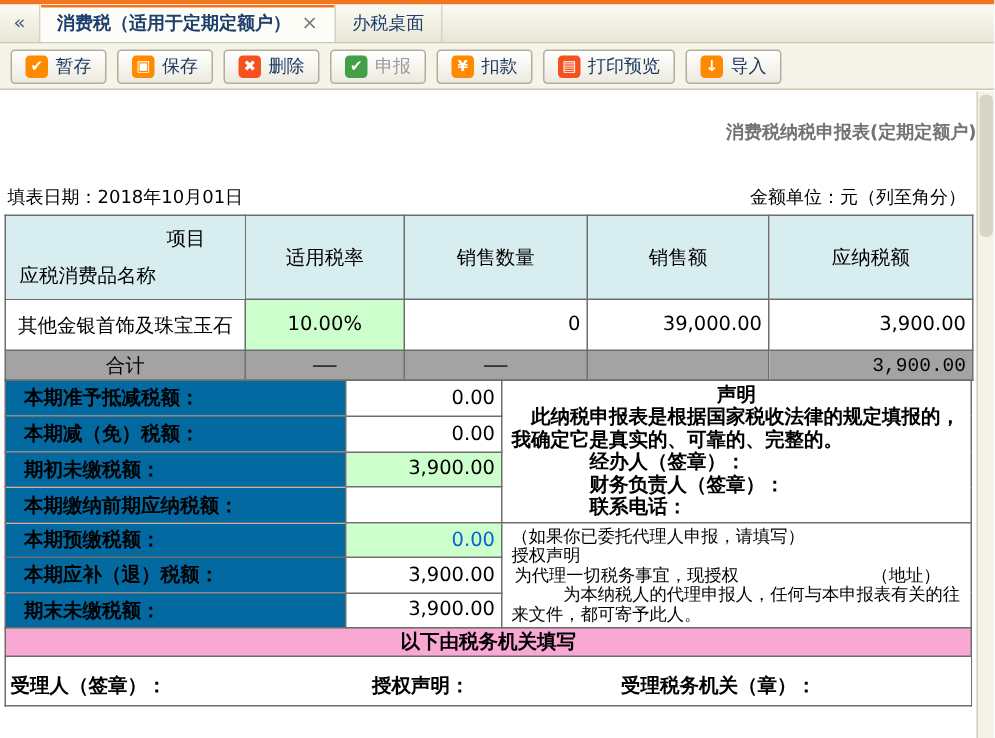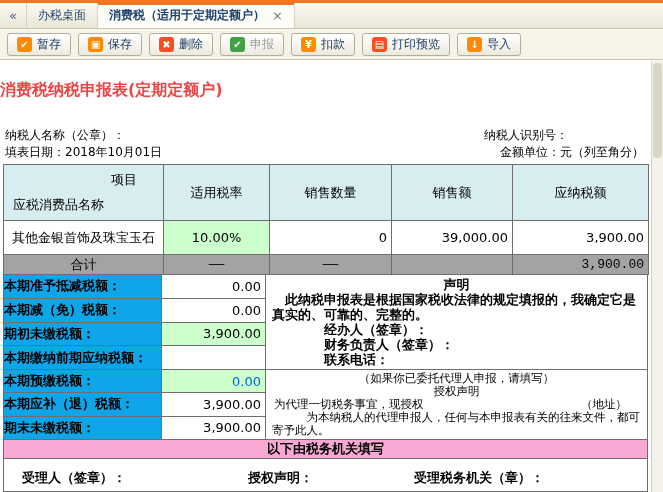--- a/index.html
+++ b/index.html
@@ -45,21 +45,21 @@
   
   .vscroll {
     position:absolute; top:61px; right:0; bottom:0; width:12px;
     background:#f4f2e9; border-left:1px solid #d3d0c0;
   }
   .vthumb { position:absolute; top:2px; left:1px; width:9px; height:95px;
     background:#d9d6c5; border-radius:4px; }
   
   .content { position:relative; width:651px; padding-top:12px; }
   .page-title {
-    margin-top:8px; text-align:left; font-size:16px; font-weight:bold; color:#ef4444;
+    margin-top:8px; text-align:right; font-size:12px; font-weight:bold; color:#737373;
   }
   .meta { margin-top:26px; padding:0 5px; }
   .meta-line { height:17px; display:flex; align-items:center; }
   .meta-line .spacer { flex:1; }
   .meta-right-id { margin-right:78px; }
   .meta-right-unit { margin-right:2px; }
   
   table { border-collapse:collapse; table-layout:fixed; }
   td { border:1px solid #6e6e6e; font-size:13px; overflow:hidden; }
   .main-table { width:645px; margin:3px 0 0 3px; }
@@ -72,56 +72,56 @@
   }
   .diag .corner-top { position:absolute; top:6px; right:26px; }
   .diag .corner-bottom { position:absolute; bottom:6px; left:9px; }
   .main-table .body-row td { height:34px; background:#fff; }
   .cell-center { text-align:center; }
   .cell-num { text-align:right; padding-right:4px; }
   .cell-rate { background:#ccffcc !important; text-align:center; }
   .main-table .total-row td { height:20px; background:#a3a3a3;font-family:Liberation Mono, monospace; }
   .lower { width:645px; margin:-1px 0 0 3px; }
   .lower td { height:23px; }
-  .lower .lbl { background:#0ea5e9; font-weight:bold; padding-left:0; width:158px; }
+  .lower .lbl { background:#0369a1; font-weight:bold; padding-left:12px; width:227px; }
   .lower .val { width:104px; text-align:right; padding-right:4px; background:#fff; }
   .val-green { background:#ccffcc !important; }
   .val-blue  { color:#0066cc; }
   .decl-box, .auth-box { vertical-align:top; background:#fff; padding:2px 6px; }
   .decl-box { font-weight:bold; line-height:15px; }
   .decl-title { text-align:center; }
   .decl-body { text-indent:1em; }
   .decl-line { padding-left:52px; }
   .auth-box { font-size:11.5px; line-height:13px; }
-  .auth-note, .auth-title { text-align:center; }
+  .auth-note, .auth-title { }
   .auth-line1 { display:flex; justify-content:space-between; padding:0 14px 0 2px; }
   .auth-line2 { text-indent:3em; }
   .footer-table { width:645px; margin:-1px 0 0 3px; }
   .footer-table .sec-title td { height:19px; text-align:center; font-weight:bold; background:#f9a8d4; }
   .footer-table .accept-row td { height:33px; background:#fff; position:relative; }
   .accept-wrap { position:relative; height:100%; font-weight:bold; }
   .accept-wrap span { position:absolute; top:10px; }
-  .accept-acceptor { left:18px; }
+  .accept-acceptor { left:3px; }
   .accept-date { left:244px; }
   .accept-authority { left:410px; }
 </style>
 </head>
 <body>
 
 <div class="top-accent"></div>
 
 <div class="tabbar">
   <div class="collapse-btn">«</div>
-  <div class="tab">
-    <span>办税桌面</span>
-  </div>
   <div class="tab active">
     <span>消费税（适用于定期定额户）</span>
     <span class="tab-close">×</span>
   </div>
+  <div class="tab">
+    <span>办税桌面</span>
+  </div>
 </div>
 
 <div class="toolbar">
   <div class="tb-btn">
     <span class="ico ico-orange">✔</span>
     <span>暂存</span>
   </div>
   <div class="tb-btn">
     <span class="ico ico-orange">▣</span>
     <span>保存</span>
@@ -150,25 +150,20 @@
 
 <div class="vscroll">
   <div class="vthumb"></div>
 </div>
 
 <div class="content">
 
   <div class="page-title">消费税纳税申报表(定期定额户)</div>
 
   <div class="meta">
-    <div class="meta-line">
-      <span>纳税人名称（公章）：</span>
-      <span class="spacer"></span>
-      <span class="meta-right-id">纳税人识别号：</span>
-    </div>
     <div class="meta-line">
       <span>填表日期：2018年10月01日</span>
       <span class="spacer"></span>
       <span class="meta-right-unit">金额单位：元（列至角分）</span>
     </div>
   </div>
 
   <table class="main-table">
     <colgroup>
       <col style="width:160px">

